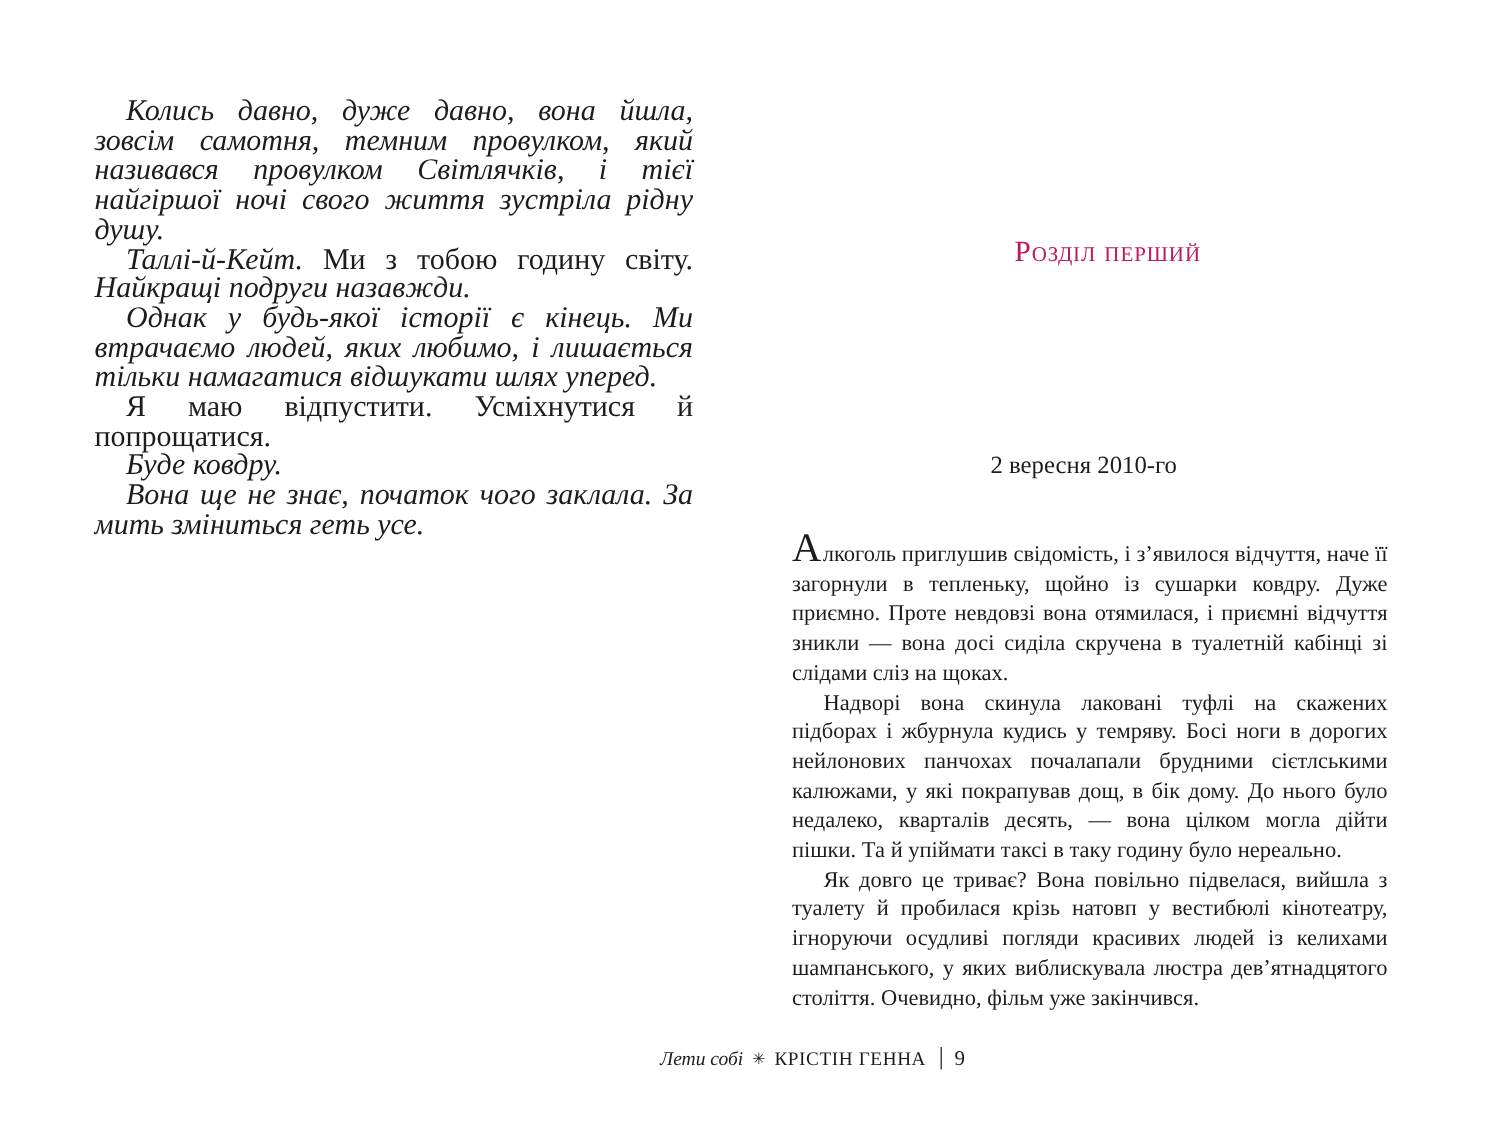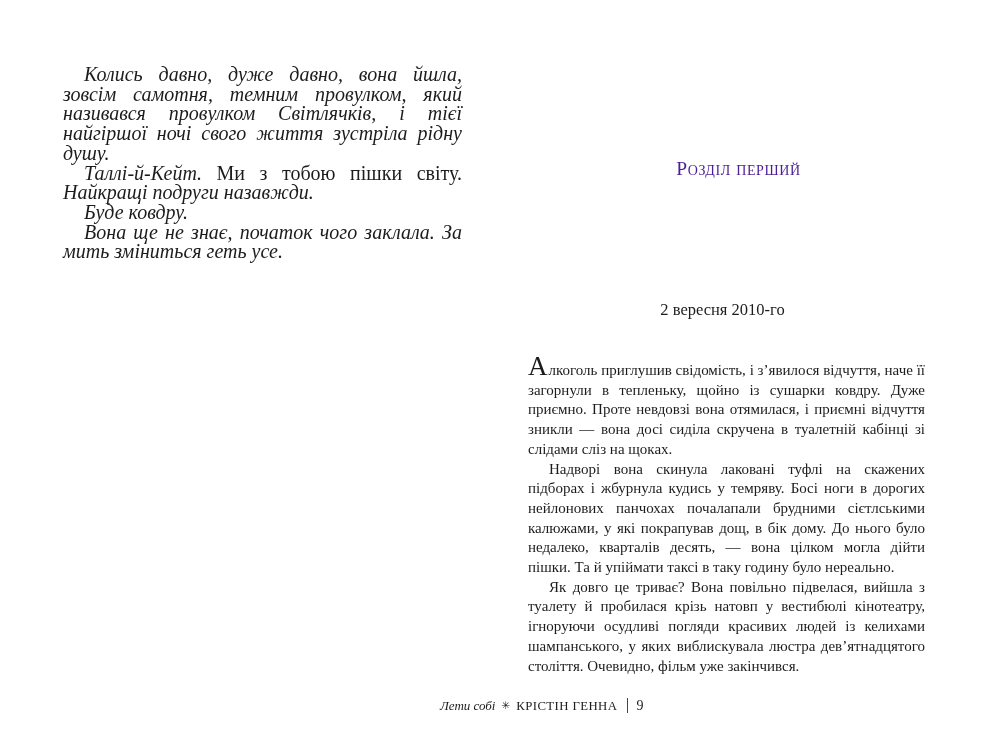--- a/index.html
+++ b/index.html
@@ -45,21 +45,21 @@
     position: absolute;
     left: 540px;
     top: 158px;
     width: 397px;
     margin: 0;
     text-align: center;
     font-weight: normal;
     font-size: 19.5px;
     font-variant: small-caps;
     letter-spacing: 0.6px;
-    color: #4c1d95;
+    color: #be185d;
   }
   .datetime {
     position: absolute;
     left: 524px;
     top: 298px;
     width: 397px;
     text-align: center;
     font-size: 16.5px;
     line-height: 23px;
   }
@@ -102,21 +102,23 @@
     font-size: 14px;
   }
 </style>
 </head>
 <body>
 
 <div>
 
   <div class="left-col col">
       <p class="ind"><span class="it">Колись давно, дуже давно, вона йшла, зовсім самотня, темним провулком, який називався провулком Світлячків, і тієї найгіршої ночі свого життя зустріла рідну душу.</span></p>
-      <p class="ind"><span class="it">Таллі-й-Кейт. </span><span>Ми з тобою пішки світу. </span><span class="it">Найкращі подруги назавжди.</span></p>
+      <p class="ind"><span class="it">Таллі-й-Кейт. </span><span>Ми з тобою годину світу. </span><span class="it">Найкращі подруги назавжди.</span></p>
+      <p class="ind"><span class="it">Однак у будь-якої історії є кінець. Ми втрачаємо людей, яких любимо, і лишається тільки намагатися відшукати шлях уперед.</span></p>
+      <p class="ind"><span>Я маю відпустити. Усміхнутися й попрощатися.</span></p>
       <p class="ind"><span class="it">Буде ковдру.</span></p>
       <p class="ind"><span class="it">Вона ще не знає, початок чого заклала. За мить зміниться геть усе.</span></p>
     </div>
 
   <h1 class="chapter-title">Розділ перший</h1>
 
   <div class="datetime">
     <div>2 вересня 2010-го</div>
   </div>
 

